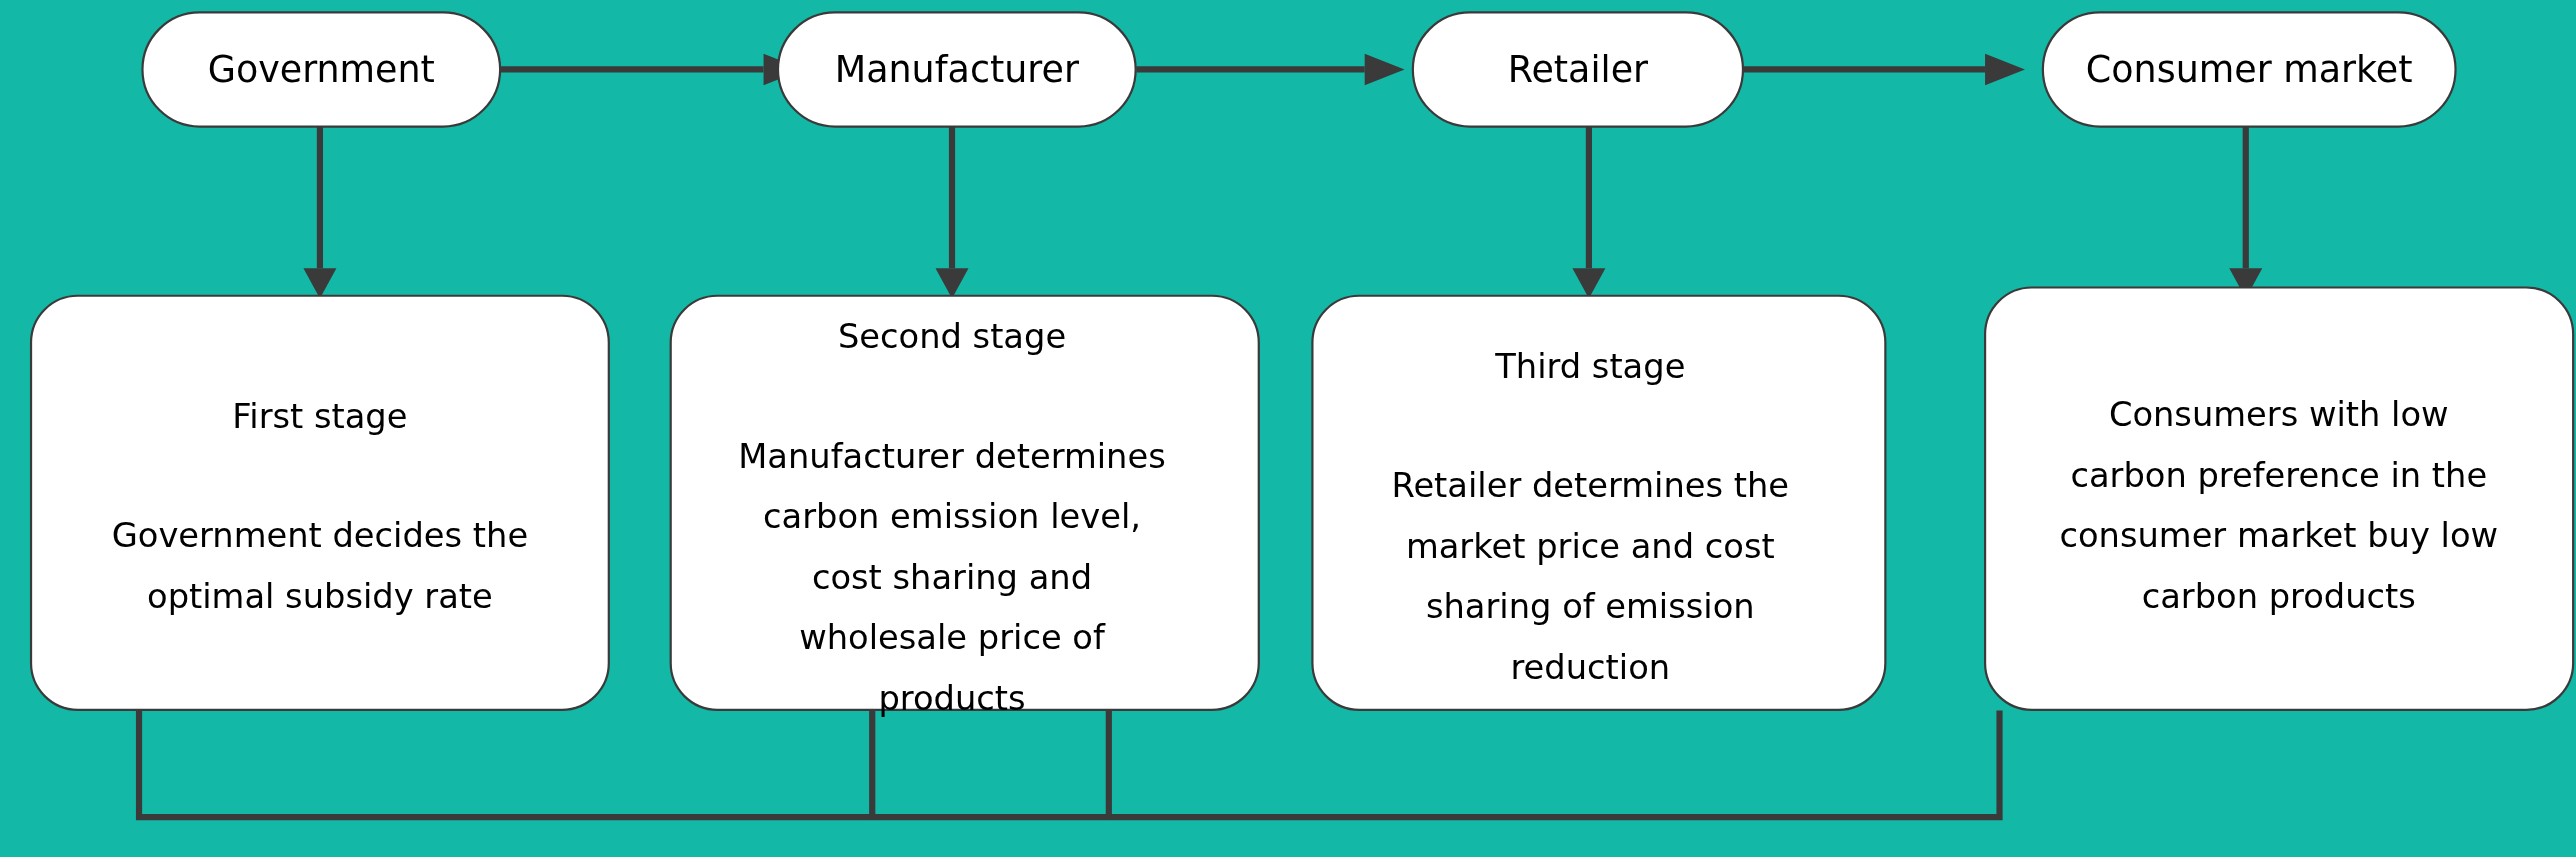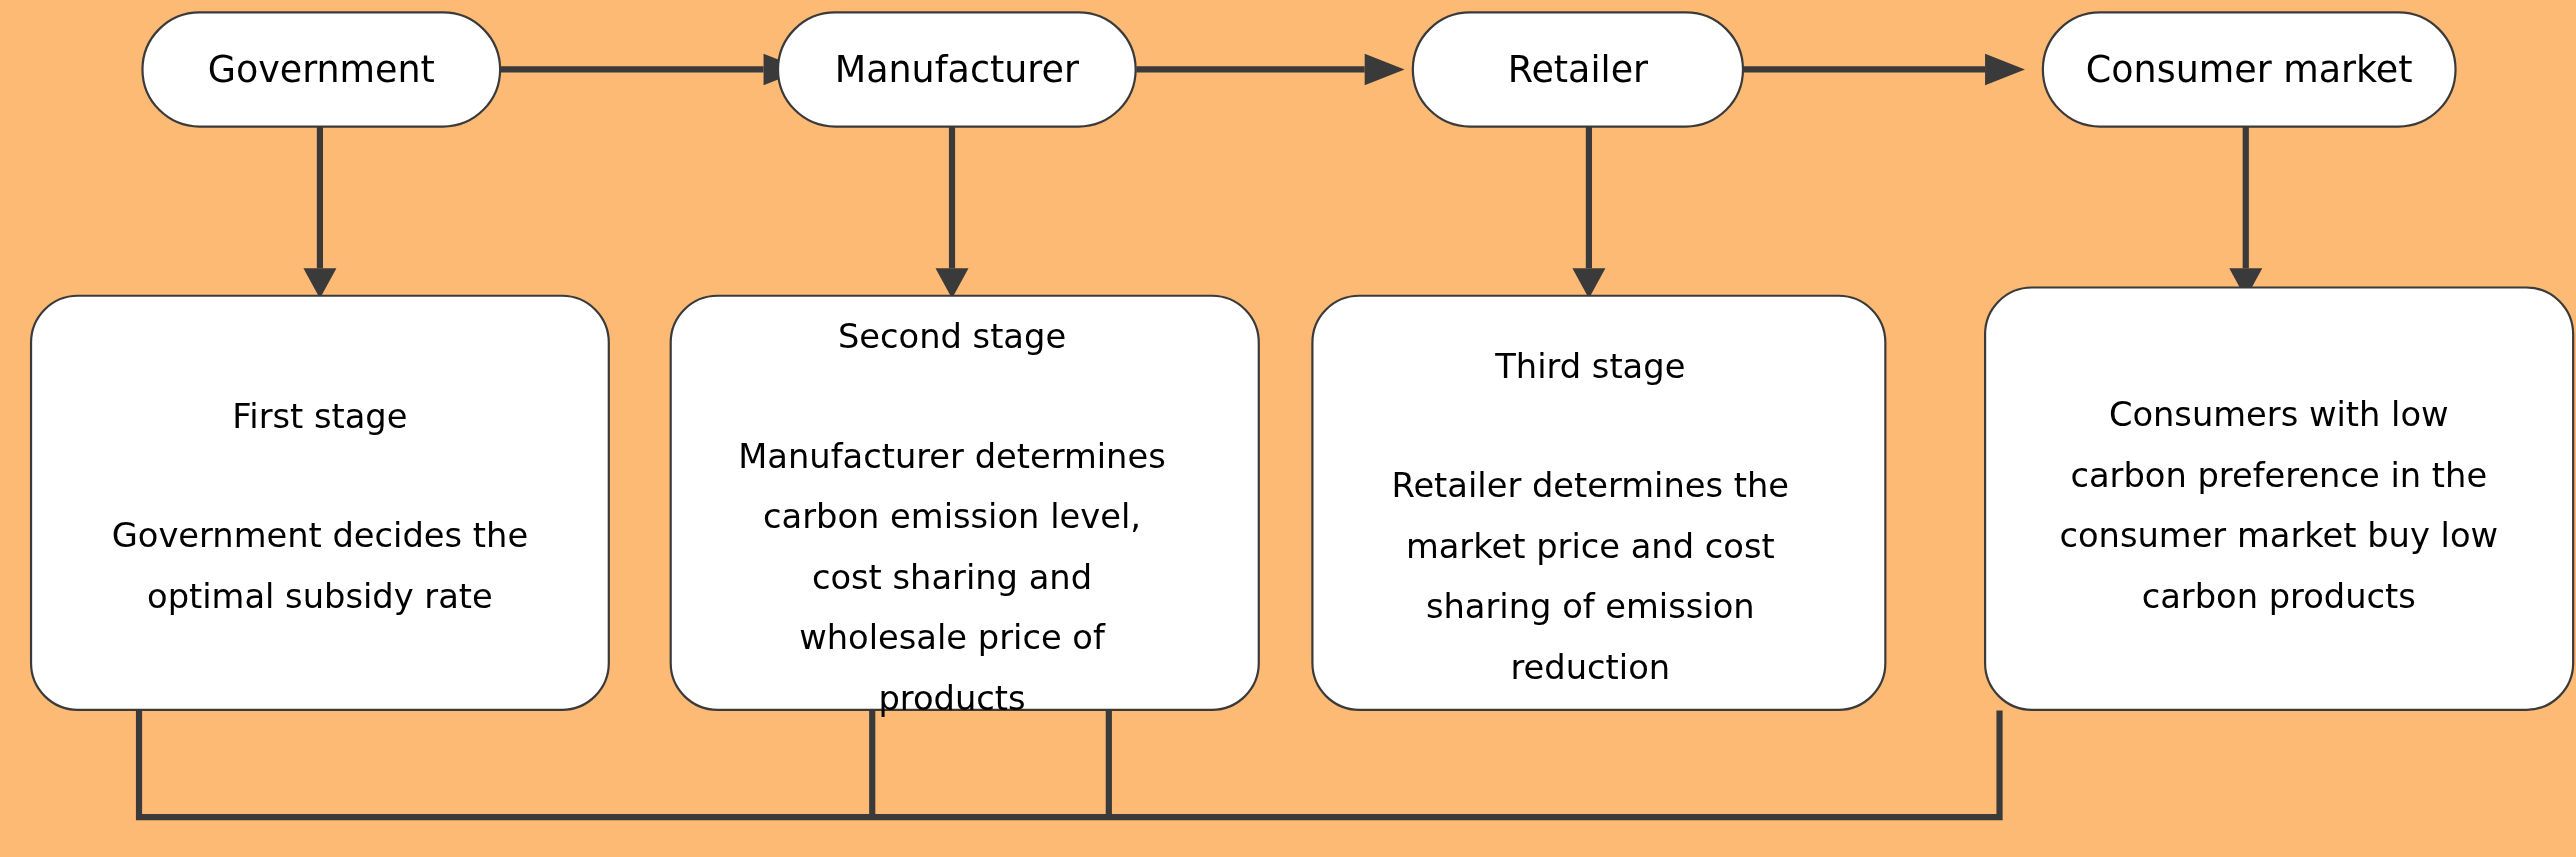--- a/index.html
+++ b/index.html
@@ -7,21 +7,21 @@
     padding: 0;
     background: #ffffff;
   }
   body {
     font-family: "DejaVu Sans", sans-serif;
   }
   #stage {
     position: relative;
     width: 2576px;
     height: 857px;
-    background: #fdba74;
+    background: #14b8a6;
     overflow: hidden;
     text-align: center;
   }
   svg.diagram {
     position: absolute;
     left: 0;
     top: 0;
     width: 2576px;
     height: 857px;
   }

